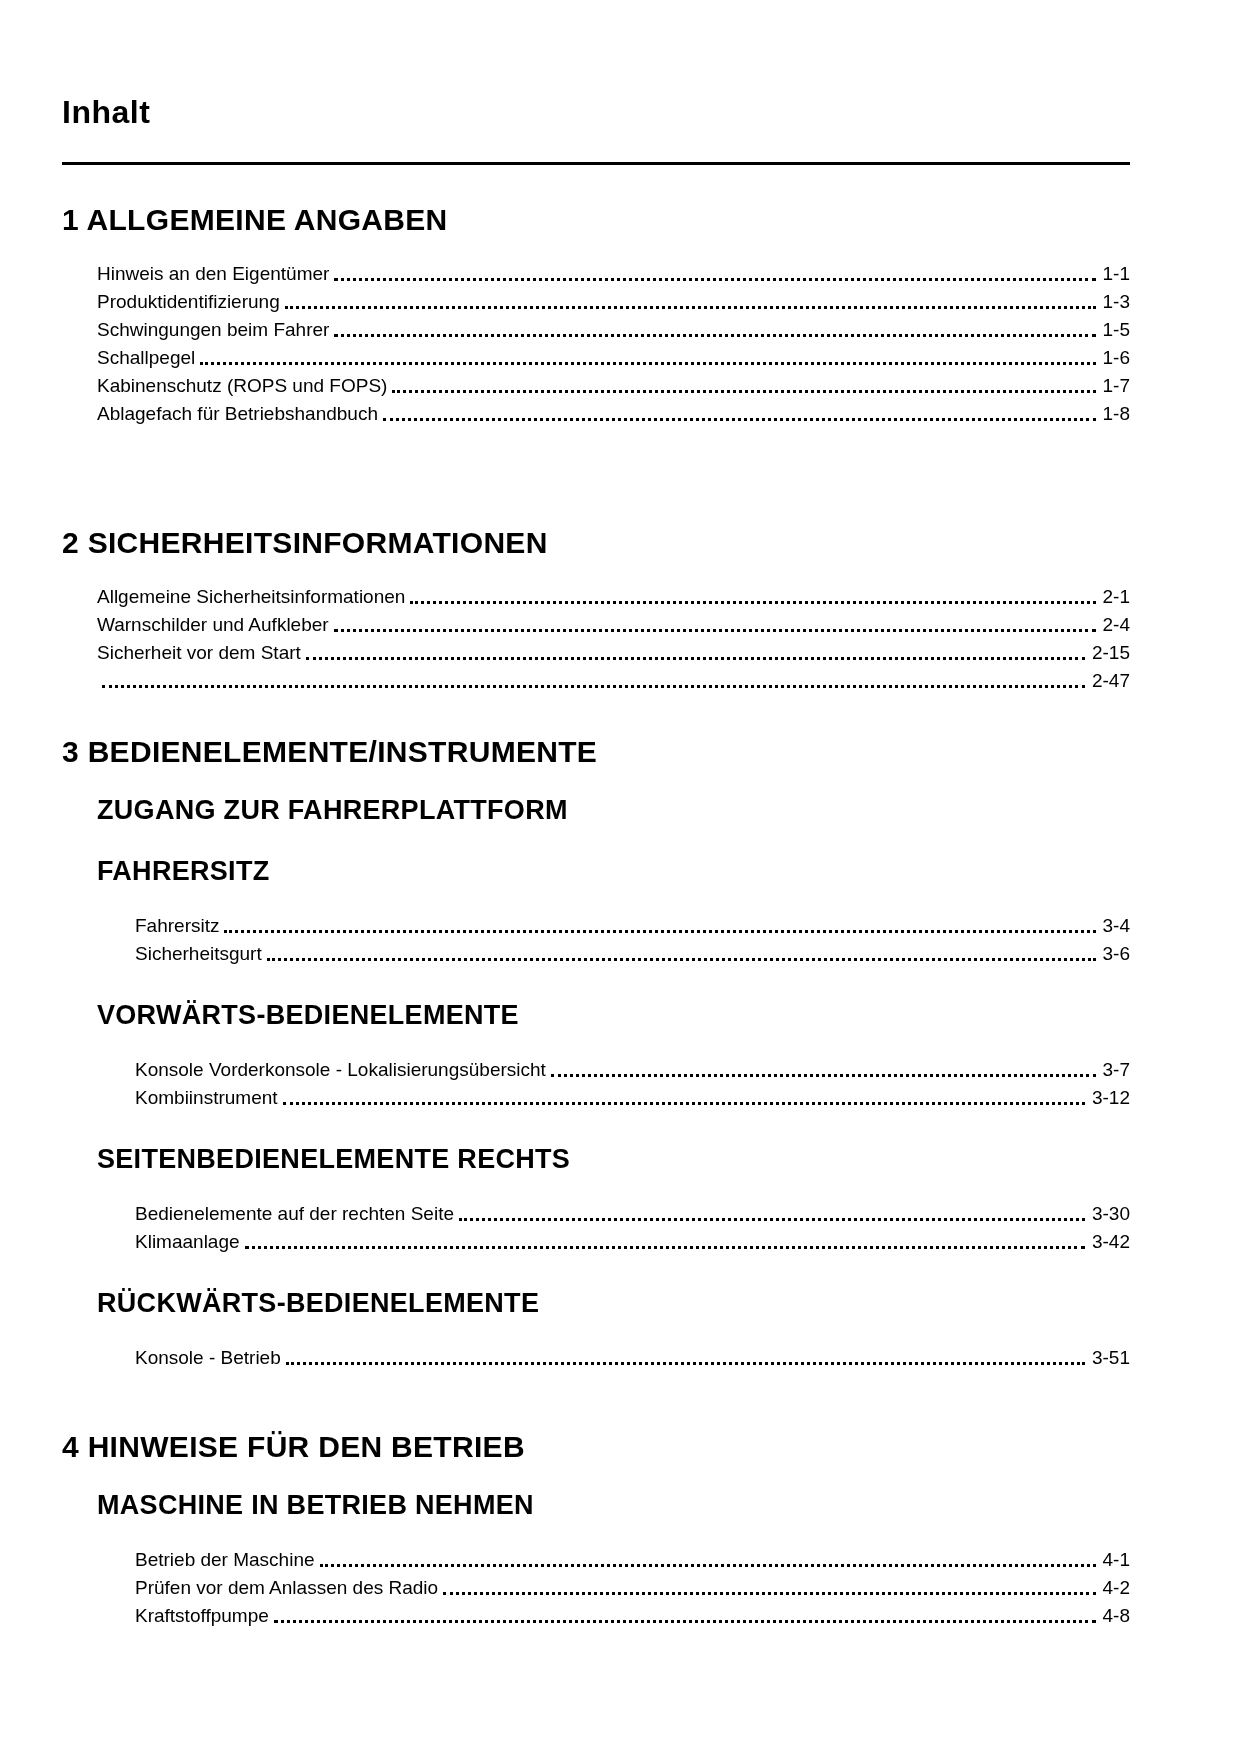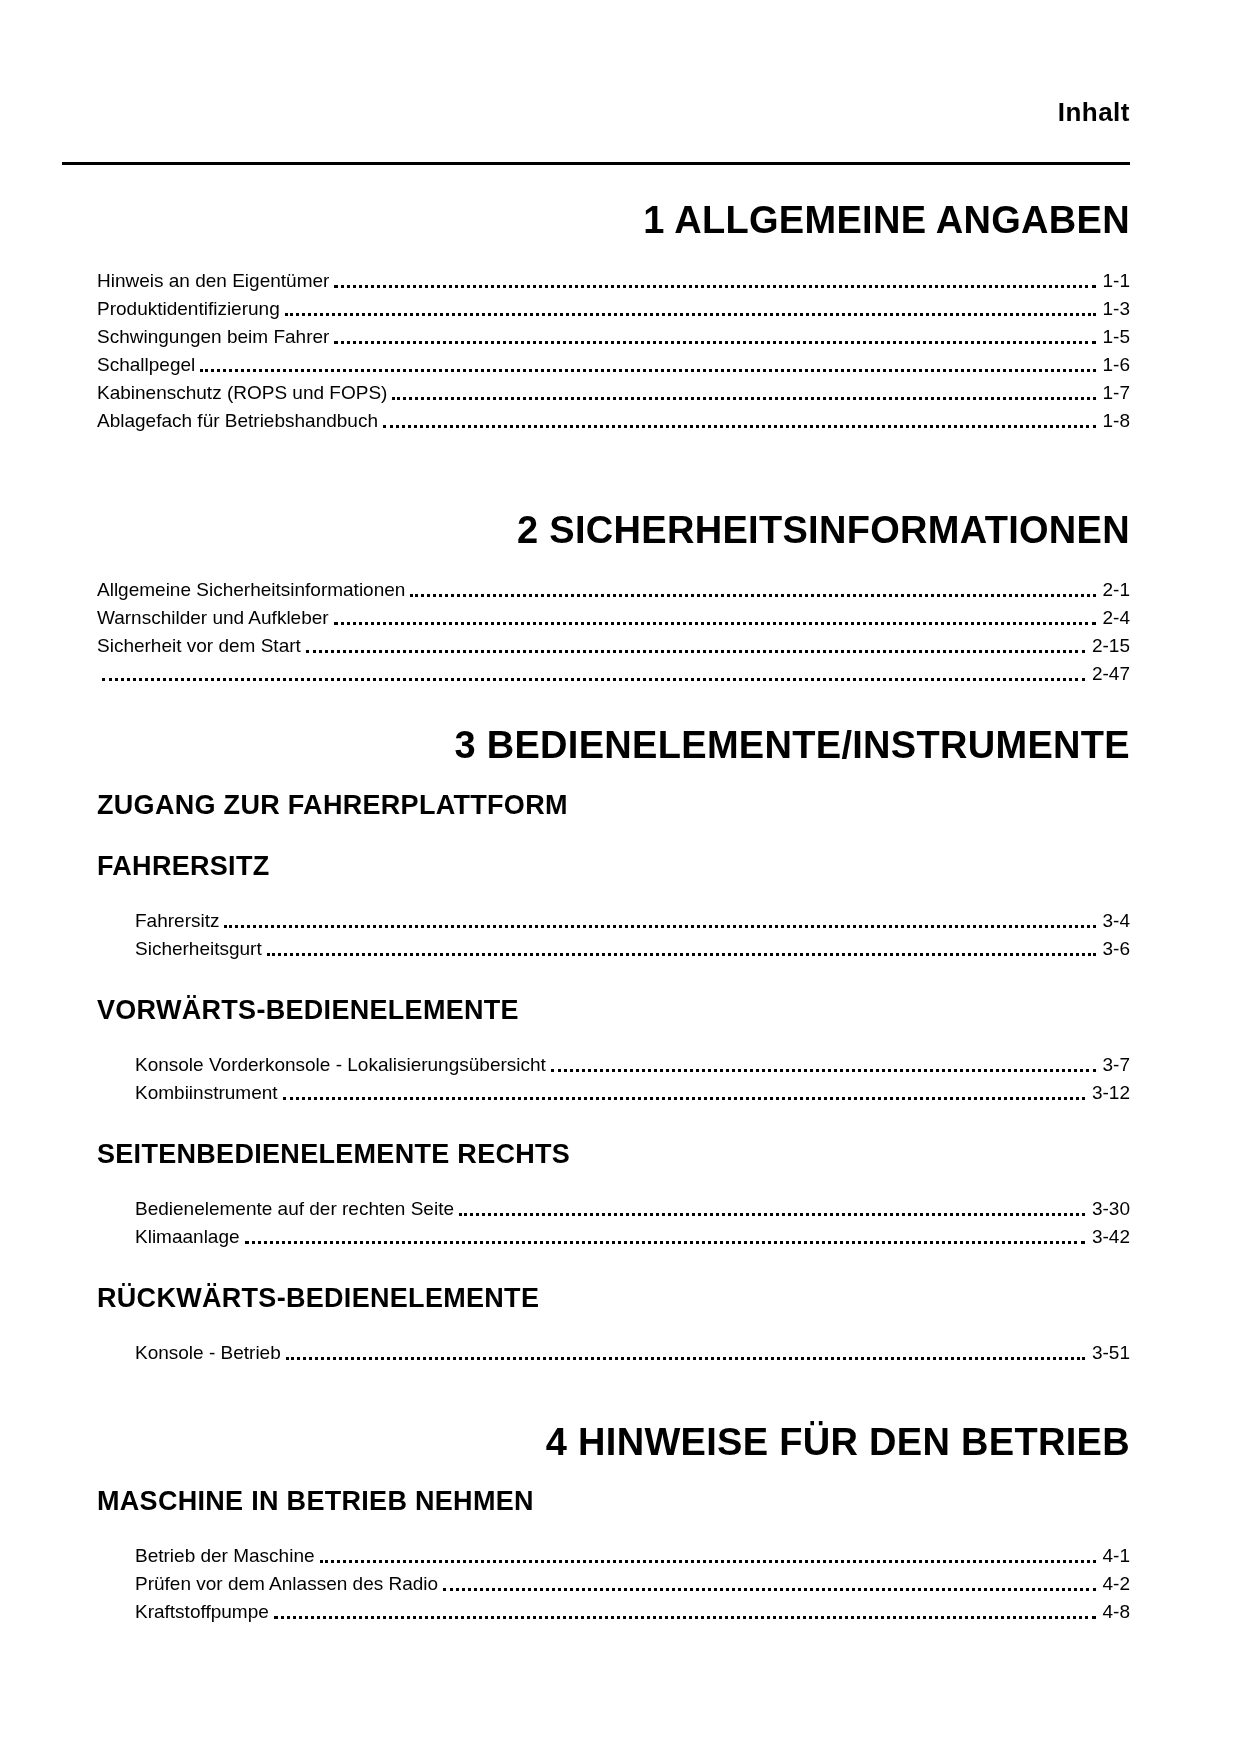--- a/index.html
+++ b/index.html
@@ -13,43 +13,42 @@
     width: 1241px;
     height: 1754px;
     margin: 0 auto;
     background: #ffffff;
     overflow: hidden;
     box-sizing: border-box;
     padding: 0 111px 0 62px;
   }
   .doc-title {
     margin-top: 94px;
-    font-size: 26px;
+    font-size: 32px;
     font-weight: bold;
     line-height: 36px;
-    text-align: right;
+    text-align: left;
     letter-spacing: 0.5px;
   }
   .rule {
     height: 3px;
     background: #000;
   }
   .rule.top { margin-top: 32px; }
 
   .chapter { margin-top: 40px; }
-  .chapter.ch-2 { margin-top: 80px; }
+  .chapter.ch-2 { margin-top: 100px; }
   .chapter.ch-3 { margin-top: 42px; }
   .chapter.ch-4 { margin-top: 60px; }
 
   .chapter-heading {
-    font-size: 38px;
+    font-size: 30px;
     line-height: 30px;
     letter-spacing: 0.3px;
     white-space: nowrap;
-    text-align: right;
   }
   .section { margin-top: 34px; }
   .section:first-child { margin-top: 30px; }
   .section-heading {
     font-size: 27px;
     line-height: 27px;
     letter-spacing: 0.3px;
     padding-left: 35px;
     white-space: nowrap;
   }

